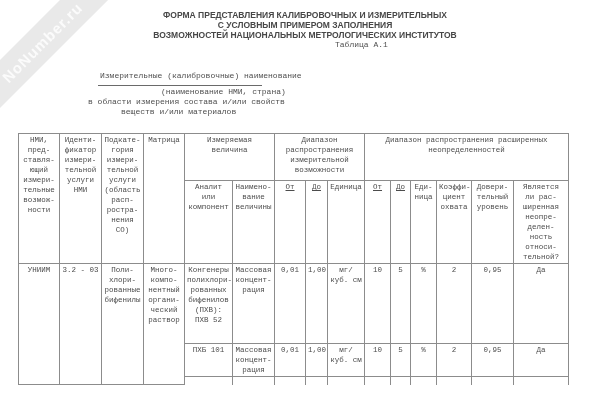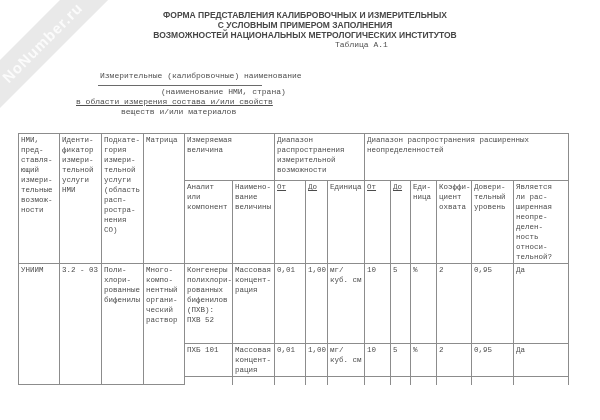--- a/index.html
+++ b/index.html
@@ -23,31 +23,31 @@
     position:absolute;left:75px;top:10px;width:460px;
     text-align:center;
     font-family:Liberation Sans, sans-serif;
     font-weight:bold;font-size:8.5px;line-height:10px;color:#474747;
   }
   .mono-line{position:absolute;font-size:8px;line-height:10px;white-space:pre;color:#4f4f4f;}
   .table-label{left:335px;top:40px;}
   .sub1{left:100px;top:71px;}
   .name-rule{position:absolute;left:98px;top:85px;width:164px;height:1px;background:#6a6a6a;}
   .sub-hint{left:133px;top:87px;margin-left:28px;}
-  .sub2{left:76px;top:97px;text-decoration:underline;}
+  .sub2{left:88px;top:97px;}
   .sub3{left:121px;top:107px;}
   table.cmc{
     position:absolute;left:18px;top:133px;
     border-collapse:collapse;table-layout:fixed;width:551px;
   }
   table.cmc td{
     border:1px solid #8c8c8c;
     font-size:7.5px;line-height:10px;
     padding:1px 2px;
-    vertical-align:top;text-align:left;
+    vertical-align:top;text-align:center;
     white-space:pre-line;
     overflow:hidden;
     color:#4c4c4c;
   }
   td.ctr{text-align:center;text-decoration:underline;}
   td.grp{text-align:center;}
   td.vbot{vertical-align:bottom;}
   td.num1{vertical-align:bottom;padding-bottom:21px;}
   td.unit1{vertical-align:bottom;padding-bottom:11px;}
   tr.stub td{border-bottom:none;}

